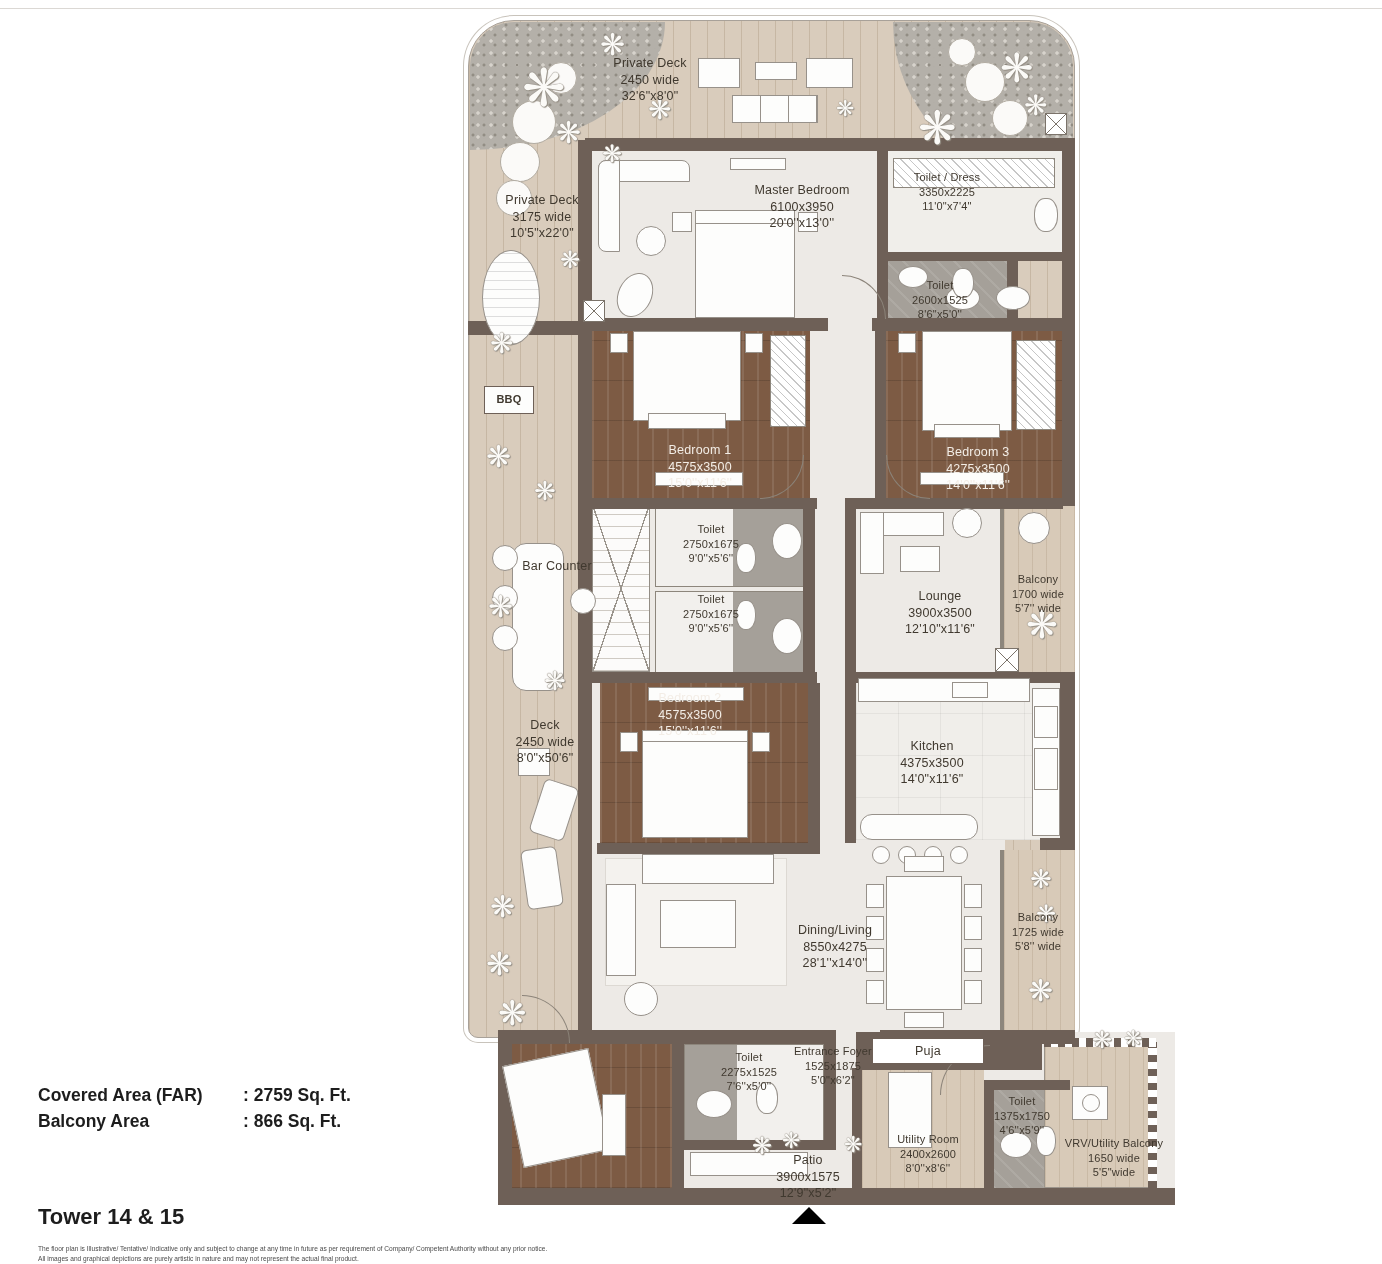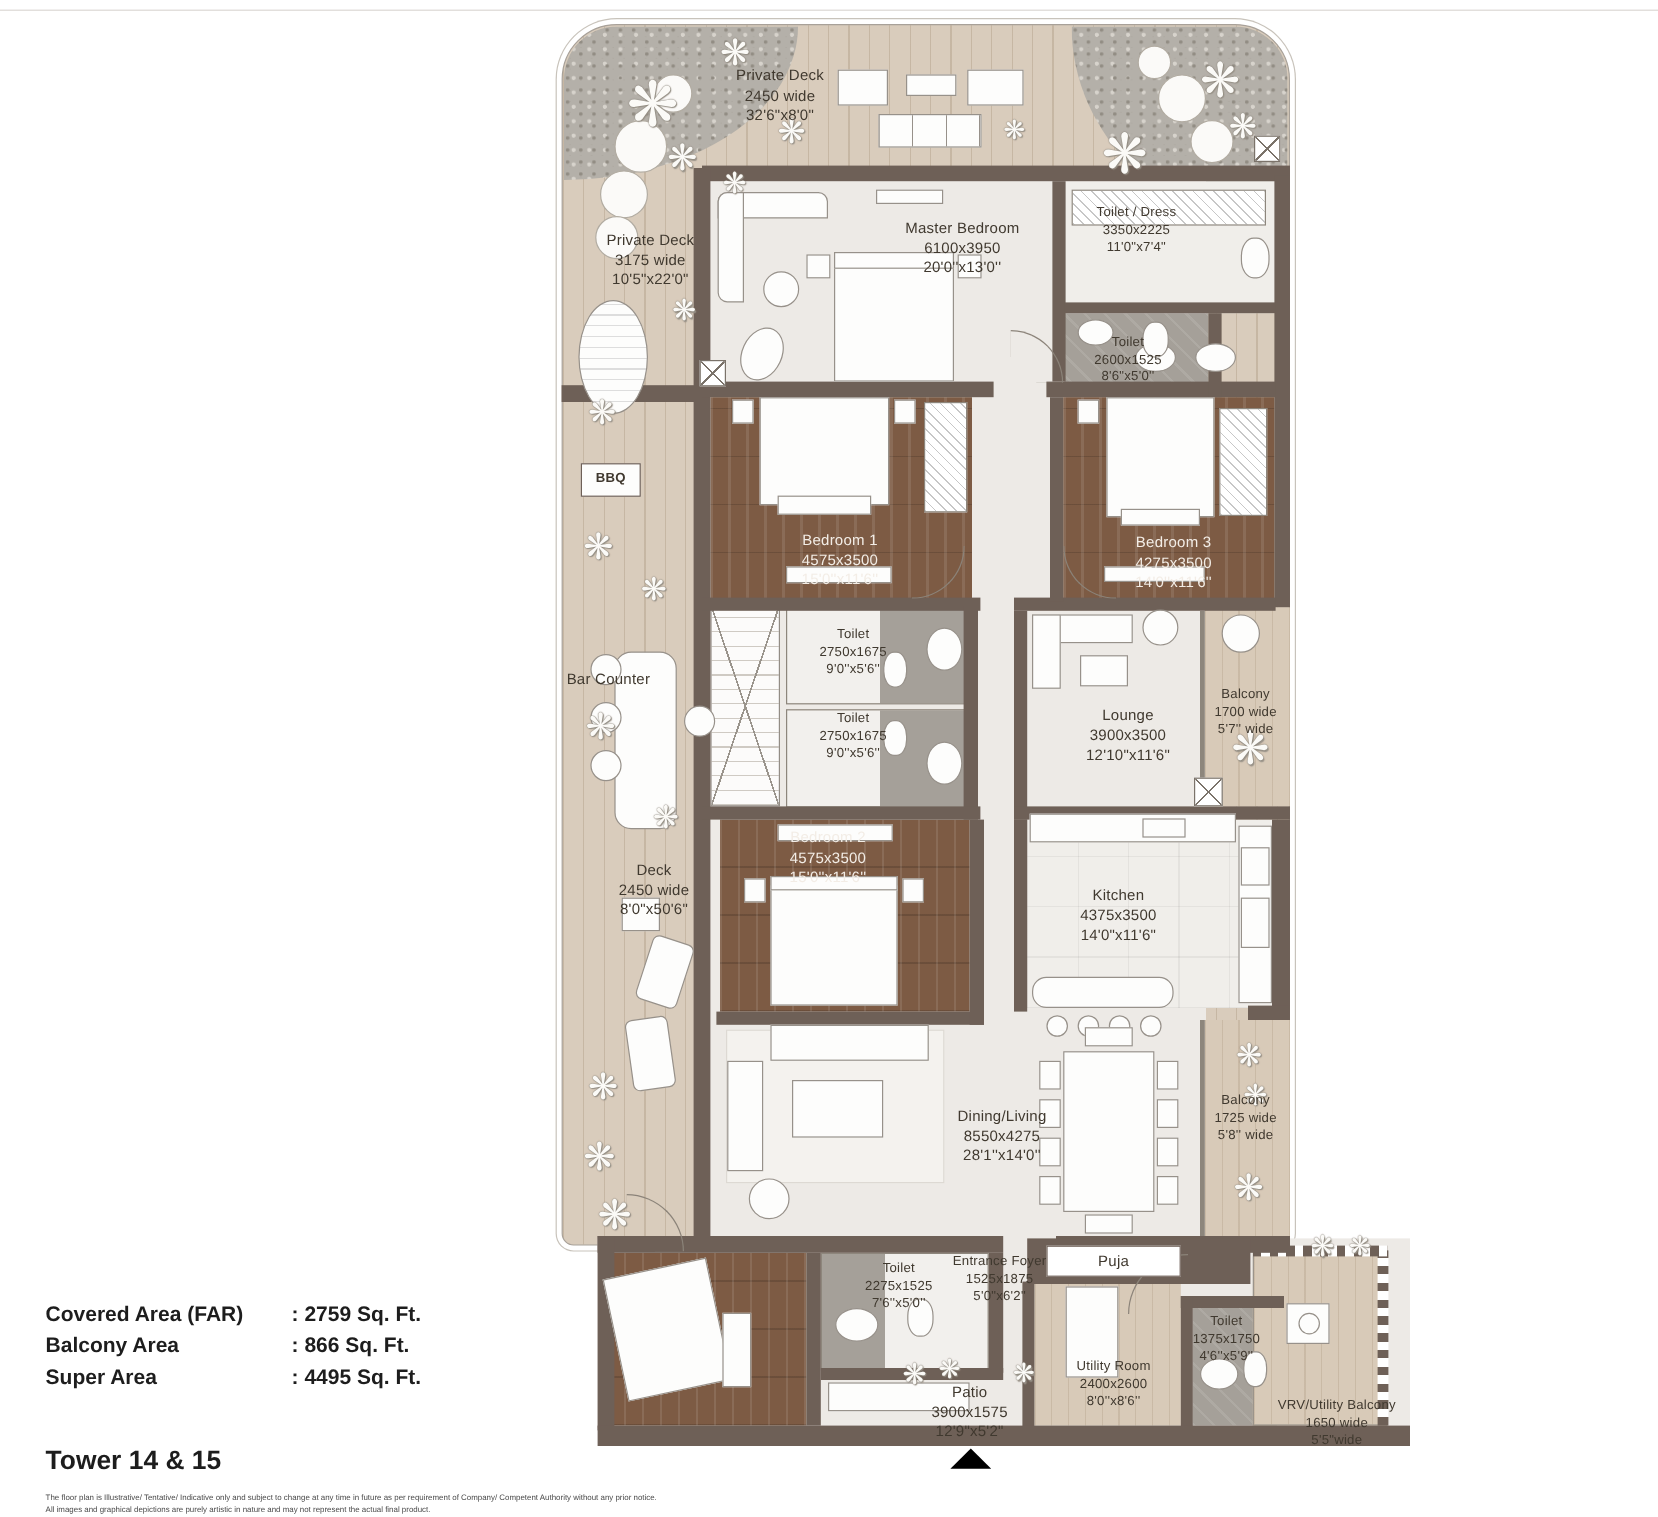--- a/index.html
+++ b/index.html
@@ -340,21 +340,21 @@
   <div class="abs rlabel" style="left:862px;top:738px;width:140px">
     <div>Kitchen</div>
     <div>4375x3500</div>
     <div>14'0"x11'6"</div>
   </div>
   <div class="abs rlabel" style="left:480px;top:717px;width:130px">
     <div>Deck</div>
     <div>2450 wide</div>
     <div>8'0"x50'6"</div>
   </div>
-  <div class="abs rlabel" style="left:442px;top:558px;width:130px">
+  <div class="abs rlabel" style="left:492px;top:558px;width:130px">
     <div>Bar Counter</div>
   </div>
   <div class="abs rlabel" style="left:755px;top:922px;width:160px">
     <div>Dining/Living</div>
     <div>8550x4275</div>
     <div>28'1''x14'0''</div>
   </div>
   <div class="abs rlabel sm" style="left:994px;top:910px;width:88px">
     <div>Balcony</div>
     <div>1725 wide</div>
@@ -376,44 +376,40 @@
   <div class="abs rlabel sm" style="left:858px;top:1132px;width:140px">
     <div>Utility Room</div>
     <div>2400x2600</div>
     <div>8'0''x8'6''</div>
   </div>
   <div class="abs rlabel sm" style="left:966px;top:1094px;width:112px">
     <div>Toilet</div>
     <div>1375x1750</div>
     <div>4'6''x5'9''</div>
   </div>
-  <div class="abs rlabel sm" style="left:1060px;top:1164px;width:108px">
+  <div class="abs rlabel sm" style="left:1060px;top:1136px;width:108px">
     <div>VRV/Utility Balcony</div>
     <div>1650 wide</div>
     <div>5'5"wide</div>
   </div>
   <div class="abs rlabel" style="left:738px;top:1152px;width:140px">
     <div>Patio</div>
     <div>3900x1575</div>
     <div>12'9"x5'2"</div>
   </div>
 
   <div class="abs" style="left:38px;top:1082px;width:400px">
     <div class="stats-row">
       <span class="stats-label">Covered Area (FAR)</span>
       <span>: 2759 Sq. Ft.</span>
     </div>
     <div class="stats-row">
       <span class="stats-label">Balcony Area</span>
       <span>: 866 Sq. Ft.</span>
     </div>
-    <div class="stats-row">
-      <span class="stats-label">Super Area</span>
-      <span>: 4495 Sq. Ft.</span>
-    </div>
   </div>
 
   <div class="abs title" style="left:38px;top:1204px">Tower 14 &amp; 15</div>
 
   <div class="abs fineprint" style="left:38px;top:1244px;width:560px">
     <div>The floor plan is Illustrative/ Tentative/ Indicative only and subject to change at any time in future as per requirement of Company/ Competent Authority without any prior notice.</div>
     <div>All images and graphical depictions are purely artistic in nature and may not represent the actual final product.</div>
   </div>
 
 </div>

